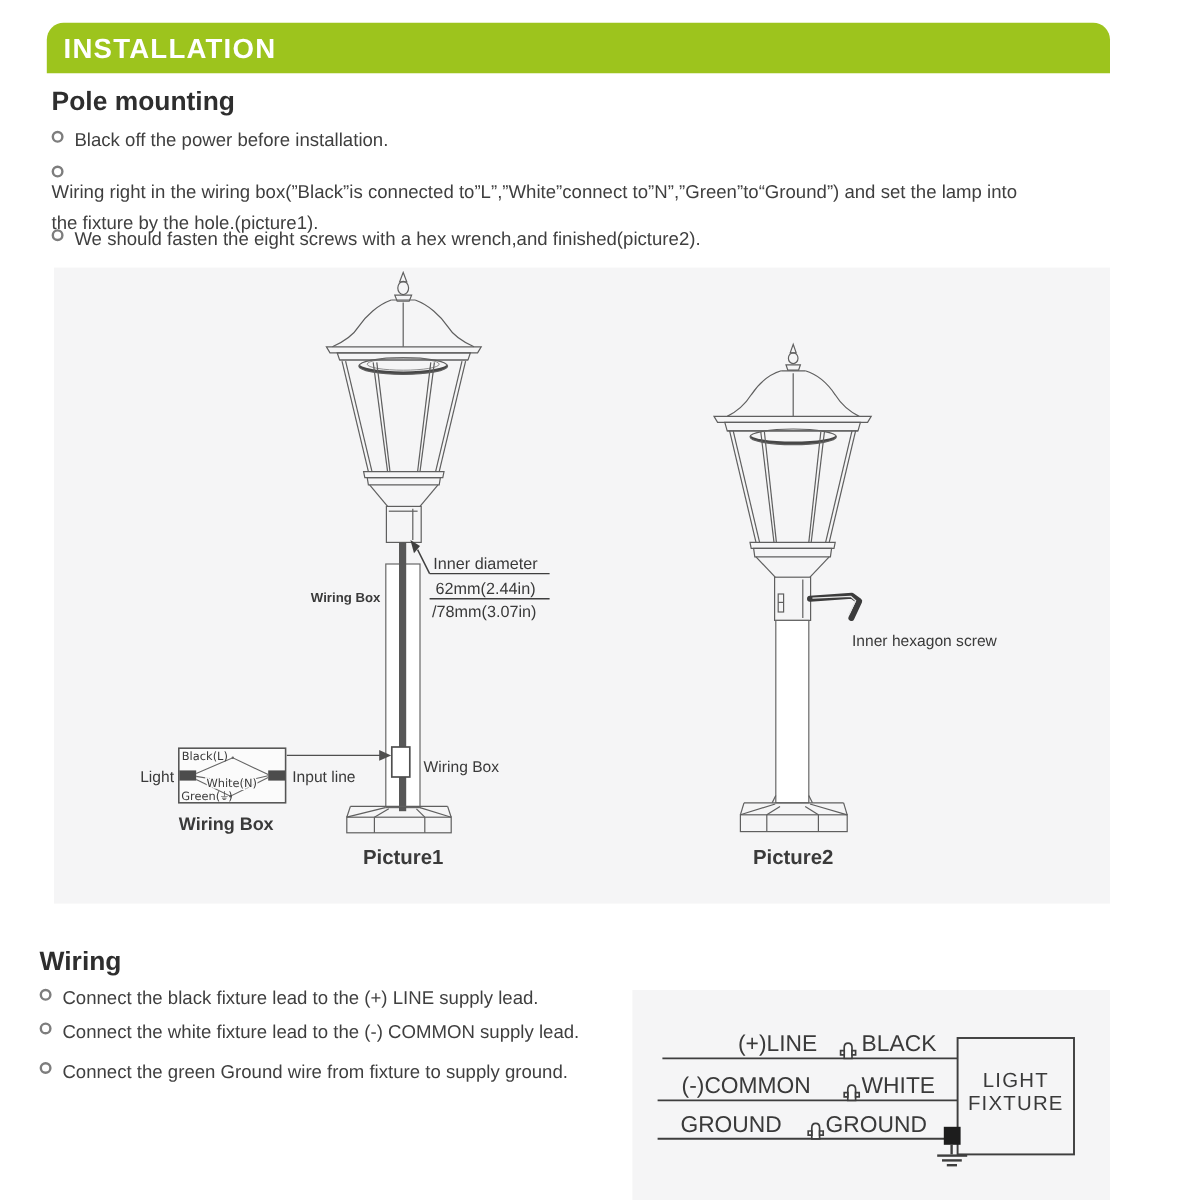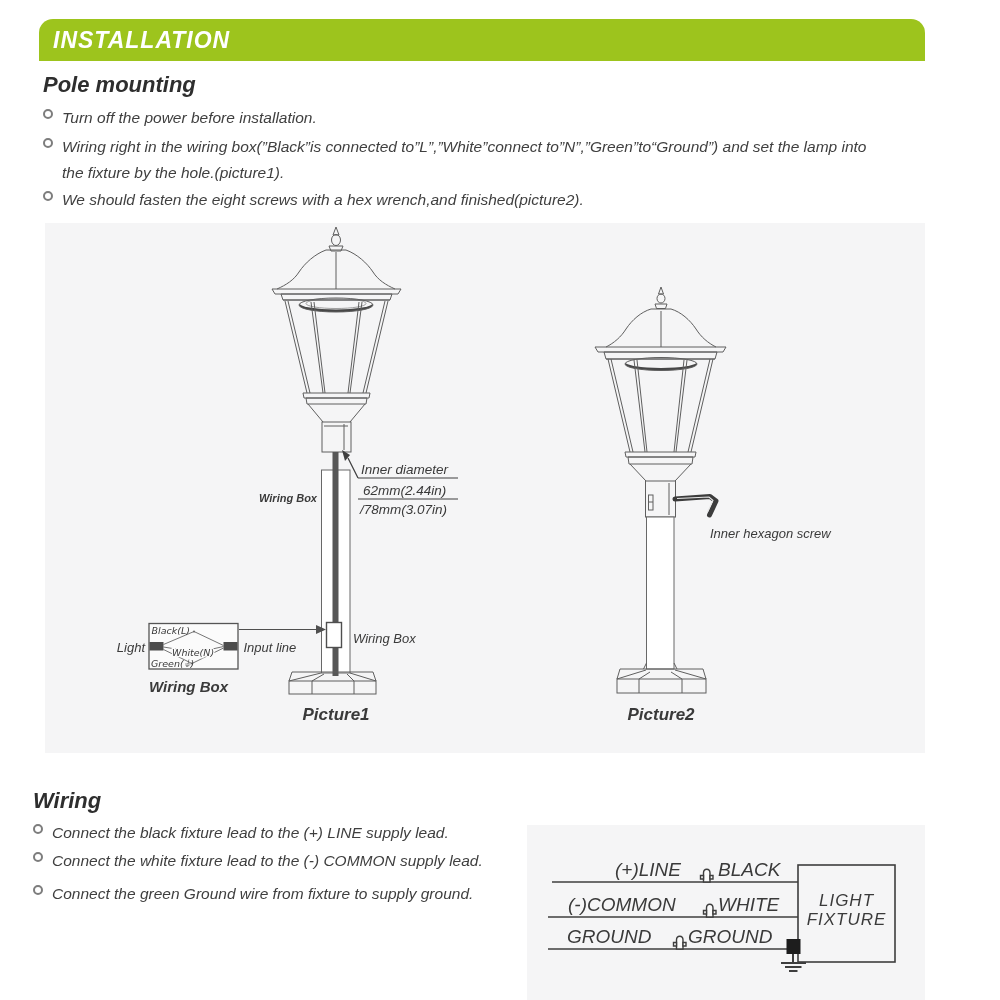--- a/index.html
+++ b/index.html
@@ -1,17 +1,17 @@
 <!DOCTYPE html>
 <html><head>
 <meta charset="utf-8">
 <style>
   html,body{margin:0;padding:0;background:#ffffff;}
   .page{position:relative;width:1000px;height:1000px;background:#ffffff;overflow:hidden;
-        font-family:"Liberation Sans","DejaVu Sans",sans-serif;color:#3f3f3f;font-style:italic;}
+        font-family:"Liberation Sans","DejaVu Sans",sans-serif;color:#3f3f3f;}
   .abs{position:absolute;}
   .header-bar{left:39px;top:19px;width:886px;height:42px;background:#9dc41d;
               border-radius:14px 14px 0 0;color:#ffffff;font-size:23px;font-weight:bold;
               letter-spacing:1px;line-height:42px;padding-left:14px;box-sizing:border-box;}
   .sec-heading{font-size:22px;font-weight:bold;color:#2e2e2e;text-align:center;}
   .b-row{position:absolute;display:flex;align-items:flex-start;width:912px;}
   .ring{flex:0 0 auto;width:6px;height:6px;border:2.6px solid #7d7d7d;border-radius:50%;
         margin:4px 9px 0 0;background:#fff;}
   .b-text{font-size:15.5px;line-height:26px;color:#3f3f3f;}
   .b-text span{display:block;}
@@ -24,23 +24,23 @@
 <div class="page">
 
   <div class="abs header-bar">
     <span>INSTALLATION</span>
   </div>
 
   <div class="abs sec-heading" style="left:43px;top:72px;">Pole mounting</div>
 
   <div class="b-row" style="left:43px;top:105px;">
     <span class="ring"></span>
-    <span class="b-text">Turn off the power before installation.</span>
-  </div>
-  <div class="b-row" style="left:43px;top:134px;">
+    <span class="b-text">Black off the power before installation.</span>
+  </div>
+  <div class="b-row" style="left:43px;top:134px;flex-direction:column;">
     <span class="ring"></span>
     <span class="b-text">
         <span>Wiring right in the wiring box(”Black”is connected to”L”,”White”connect to”N”,”Green”to“Ground”) and set the lamp into</span>
         <span>the fixture by the hole.(picture1).</span>
       </span>
   </div>
   <div class="b-row" style="left:43px;top:187px;text-align:right;">
     <span class="ring"></span>
     <span class="b-text">We should fasten the eight screws with a hex wrench,and finished(picture2).</span>
   </div>

